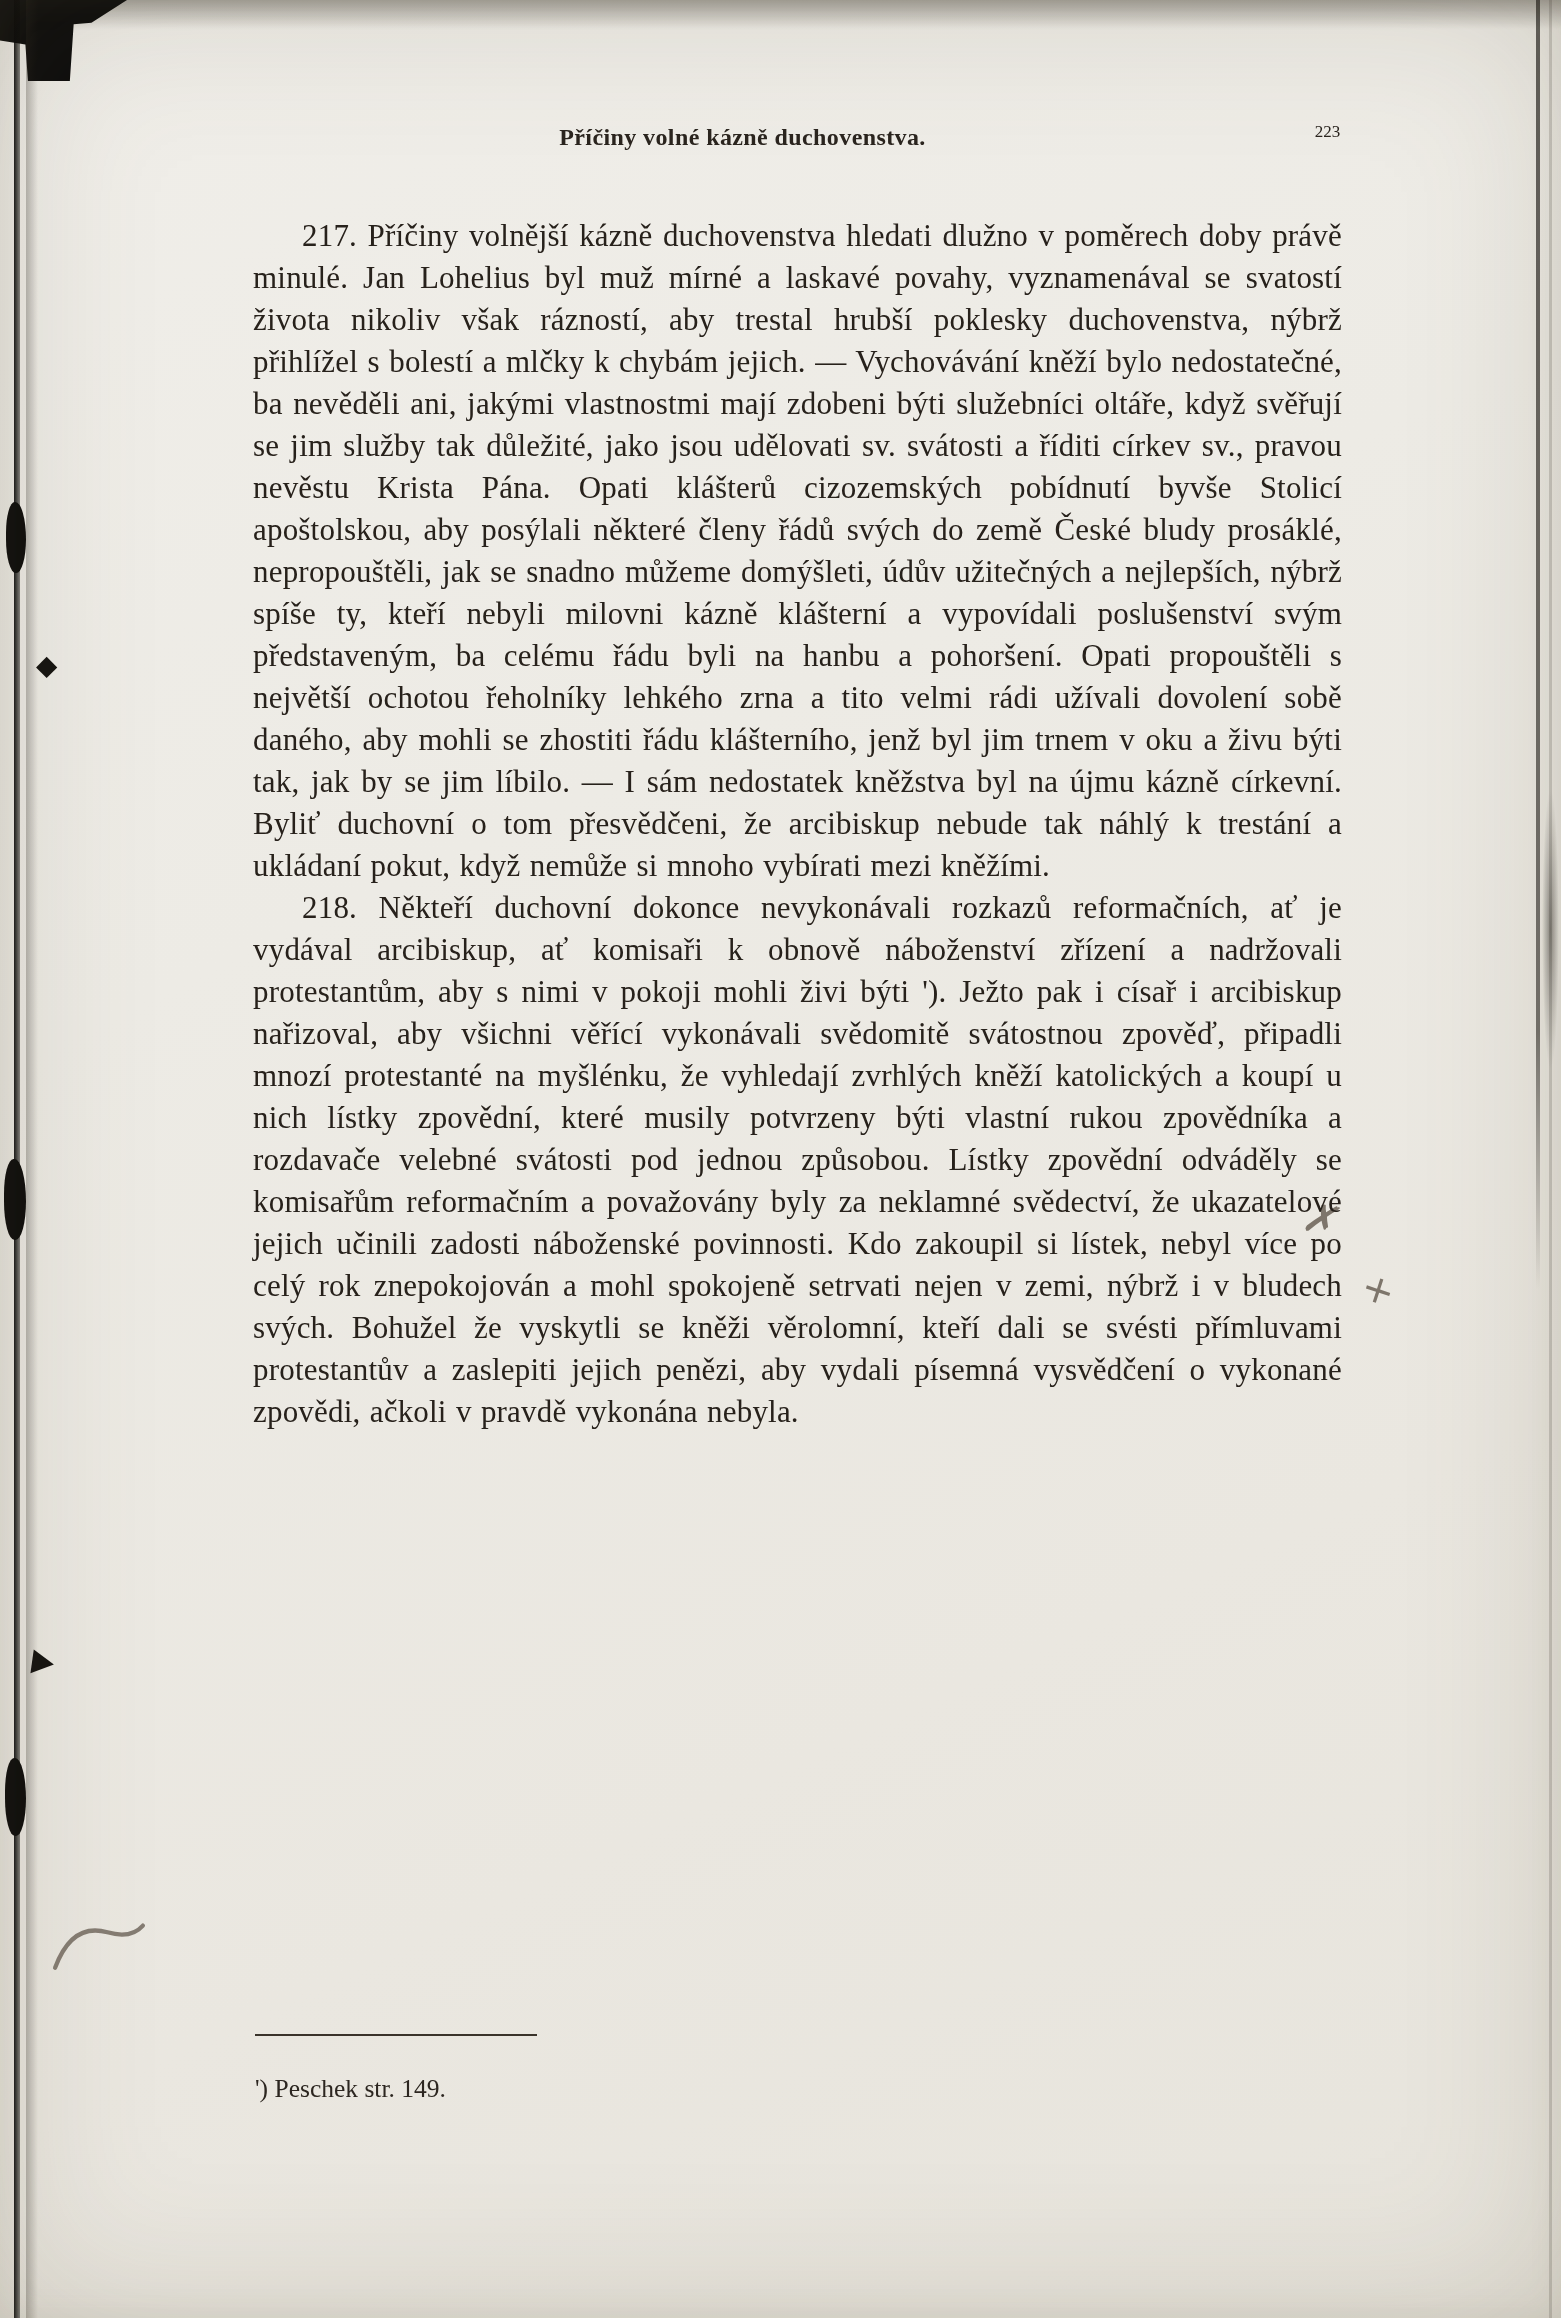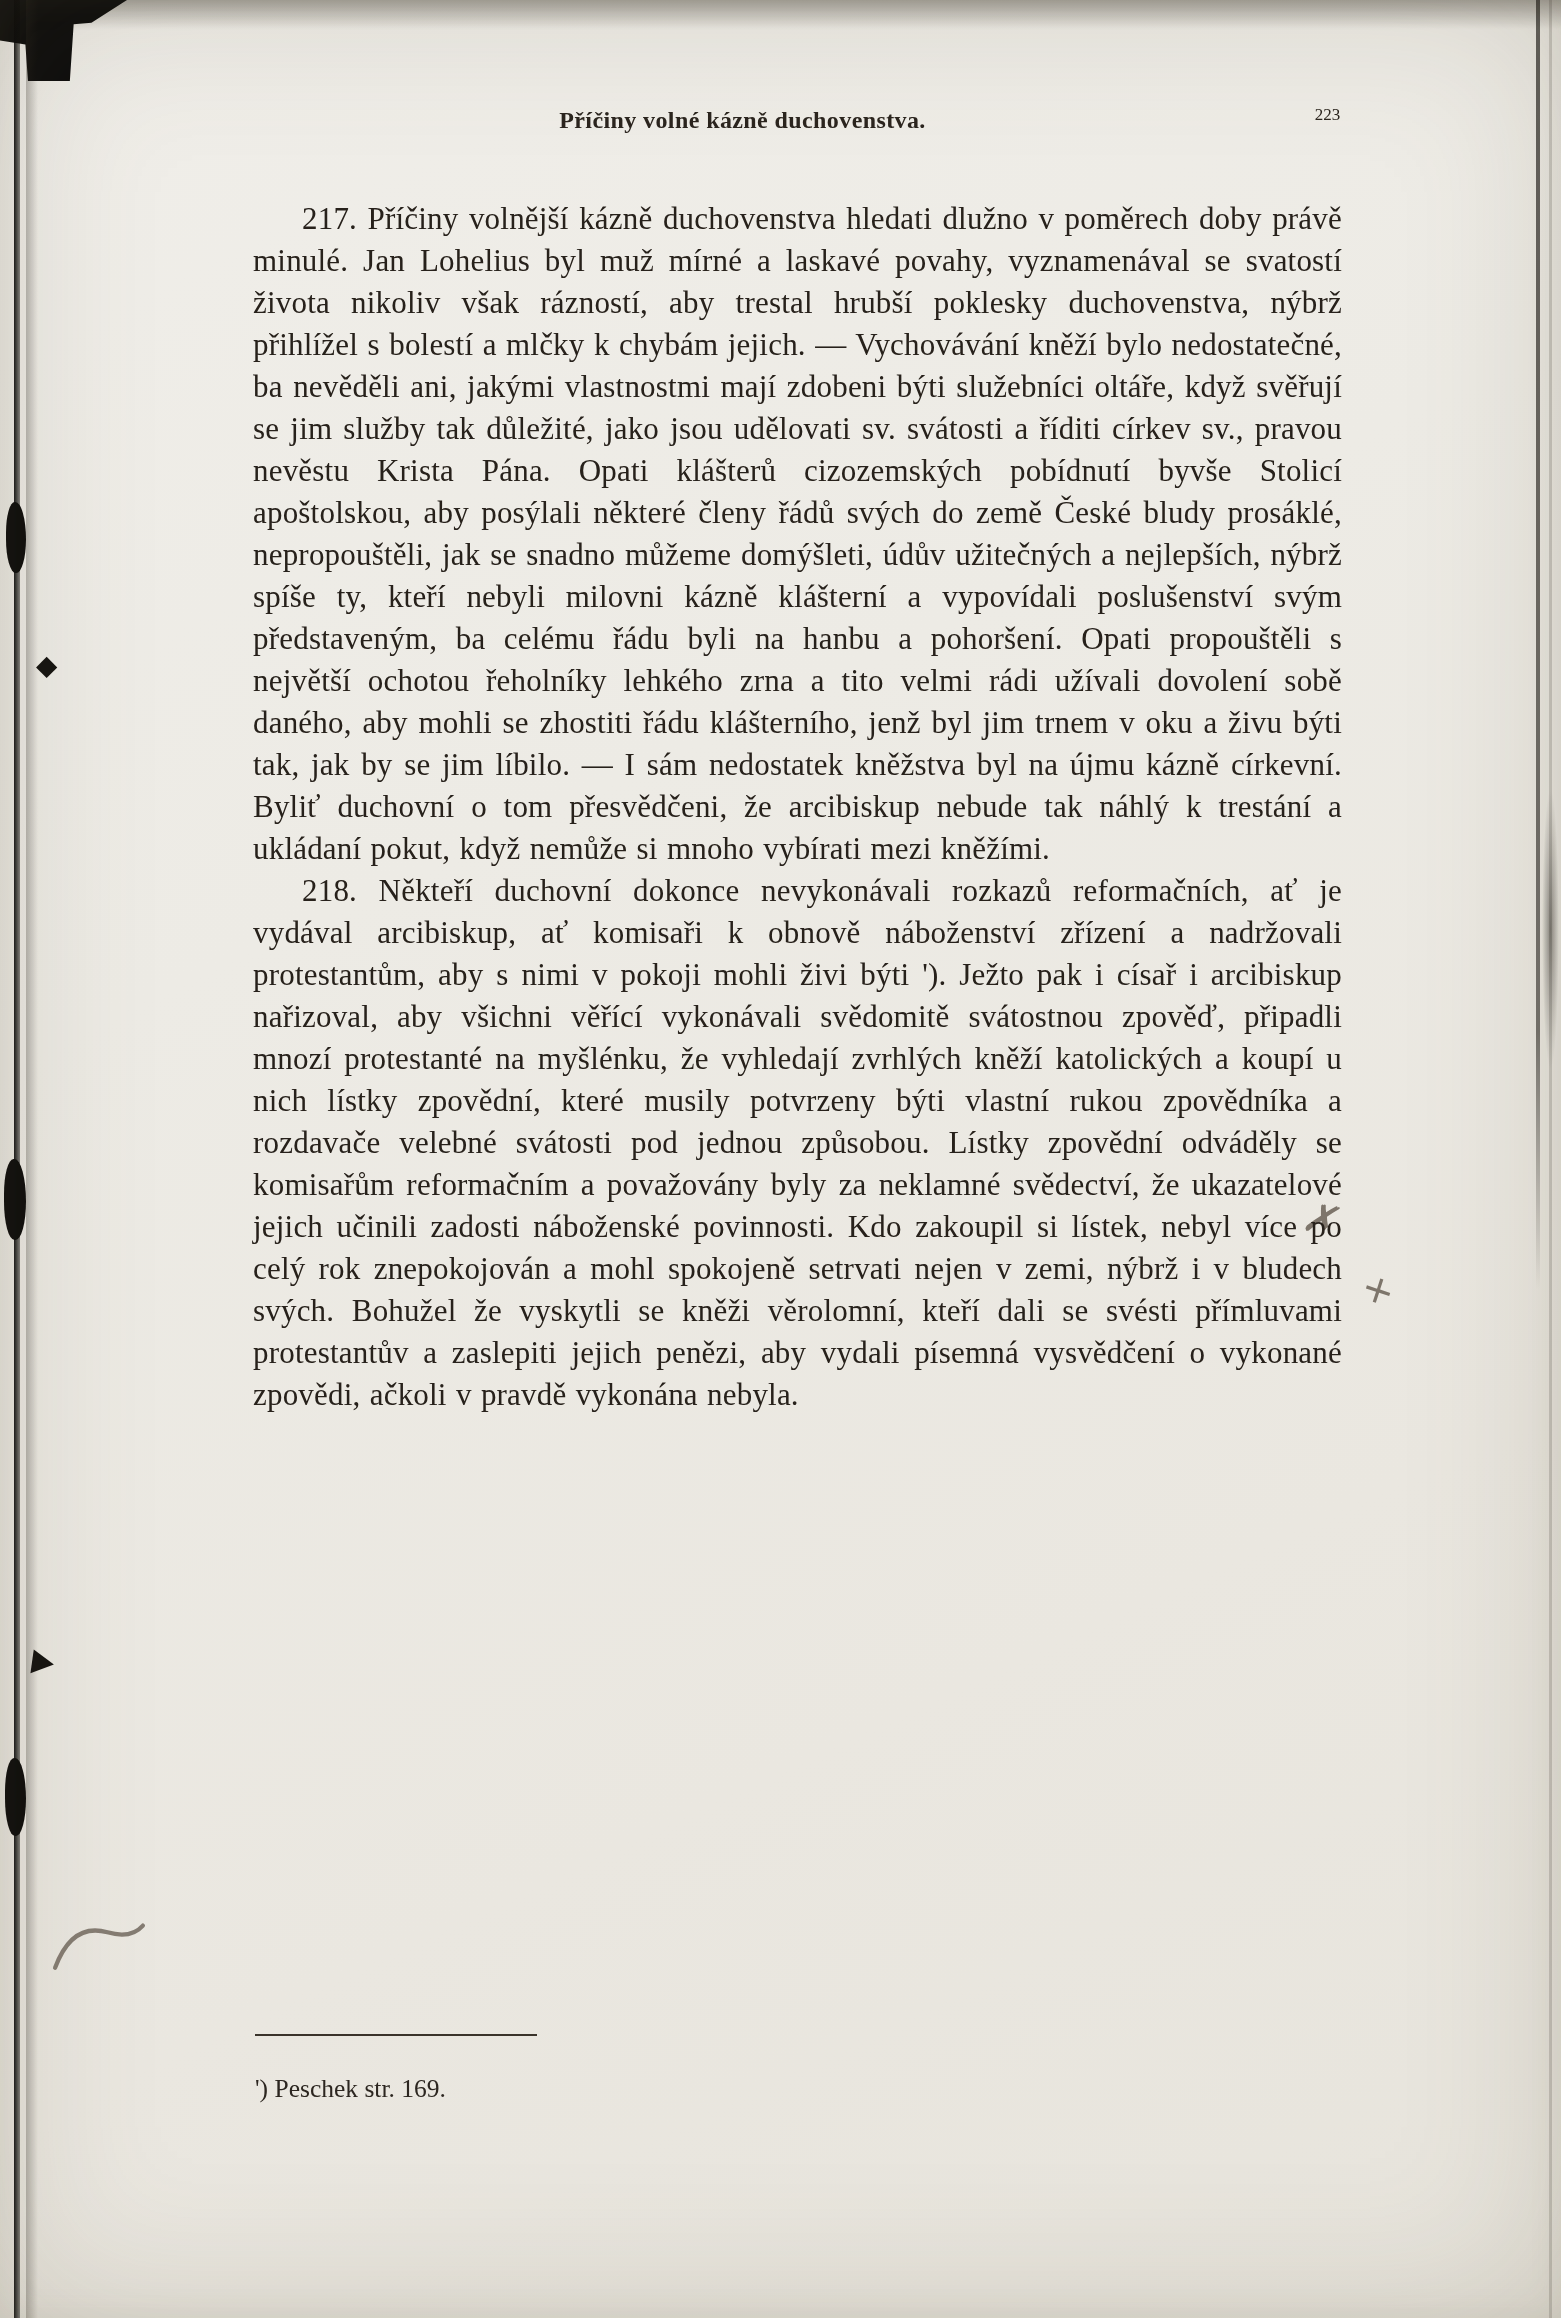--- a/index.html
+++ b/index.html
@@ -61,21 +61,21 @@
     background: radial-gradient(closest-side, rgba(25,22,18,0.45), rgba(25,22,18,0));
     border-radius: 50%;
   }
   
   .pencil { position: absolute; color: #6b6257; font-family: "DejaVu Sans", sans-serif; opacity: 0.85; }
   .pencil-x { left: 1305px; top: 1195px; font-size: 42px; transform: rotate(14deg) skewX(-8deg); }
   .pencil-plus { left: 1362px; top: 1267px; font-size: 39px; transform: rotate(18deg); }
   .pencil-swoosh { position: absolute; left: 48px; top: 1907px; }
   
   .textblock {
-    position: absolute; left: 253px; top: 107px; width: 1089px;
+    position: absolute; left: 253px; top: 124px; width: 1089px;
     color: #27211b;
   }
   .runhead { position: relative; height: 42px; }
   .runhead-title {
     position: absolute; left: 0; right: 110px; text-align: center;
     font-size: 24px; font-weight: bold; letter-spacing: 0.4px; color: #2b251f;
   }
   .runhead-pagenum {
     position: absolute; right: 1.7px; top: -1.7px;
     font-size: 17px; color: #2b251f;
@@ -117,18 +117,18 @@
       <div class="runhead-pagenum">223</div>
     </div>
     <div class="bodytext">
       <p>217. Příčiny volnější kázně duchovenstva hledati dlužno v poměrech doby právě minulé. Jan Lohelius byl muž mírné a laskavé povahy, vyznamenával se svatostí života nikoliv však rázností, aby trestal hrubší poklesky duchovenstva, nýbrž přihlížel s bolestí a mlčky k chybám jejich. — Vychovávání kněží bylo nedostatečné, ba nevěděli ani, jakými vlastnostmi mají zdobeni býti služebníci oltáře, když svěřují se jim služby tak důležité, jako jsou udělovati sv. svátosti a říditi církev sv., pravou nevěstu Krista Pána. Opati klášterů cizozemských pobídnutí byvše Stolicí apoštolskou, aby posýlali některé členy řádů svých do země České bludy prosáklé, nepropouštěli, jak se snadno můžeme domýšleti, údův užitečných a nejlepších, nýbrž spíše ty, kteří nebyli milovni kázně klášterní a vypovídali poslušenství svým představeným, ba celému řádu byli na hanbu a pohoršení. Opati propouštěli s největší ochotou řeholníky lehkého zrna a tito velmi rádi užívali dovolení sobě daného, aby mohli se zhostiti řádu klášterního, jenž byl jim trnem v oku a živu býti tak, jak by se jim líbilo. — I sám nedostatek kněžstva byl na újmu kázně církevní. Byliť duchovní o tom přesvědčeni, že arcibiskup nebude tak náhlý k trestání a ukládaní pokut, když nemůže si mnoho vybírati mezi kněžími.</p>
       <p>218. Někteří duchovní dokonce nevykonávali rozkazů reformačních, ať je vydával arcibiskup, ať komisaři k obnově náboženství zřízení a nadržovali protestantům, aby s nimi v pokoji mohli živi býti '). Ježto pak i císař i arcibiskup nařizoval, aby všichni věřící vykonávali svědomitě svátostnou zpověď, připadli mnozí protestanté na myšlénku, že vyhledají zvrhlých kněží katolických a koupí u nich lístky zpovědní, které musily potvrzeny býti vlastní rukou zpovědníka a rozdavače velebné svátosti pod jednou způsobou. Lístky zpovědní odváděly se komisařům reformačním a považovány byly za neklamné svědectví, že ukazatelové jejich učinili zadosti náboženské povinnosti. Kdo zakoupil si lístek, nebyl více po celý rok znepokojován a mohl spokojeně setrvati nejen v zemi, nýbrž i v bludech svých. Bohužel že vyskytli se kněži věrolomní, kteří dali se svésti přímluvami protestantův a zaslepiti jejich penězi, aby vydali písemná vysvědčení o vykonané zpovědi, ačkoli v pravdě vykonána nebyla.</p>
     </div>
   </div>
 
   <div class="footnote">
     <div class="footnote-rule"></div>
-    <div class="footnote-text">') Peschek str. 169.</div>
+    <div class="footnote-text">') Peschek str. 149.</div>
   </div>
 
   <div class="vignette"></div>
 </div>
 
 
 </body></html>

